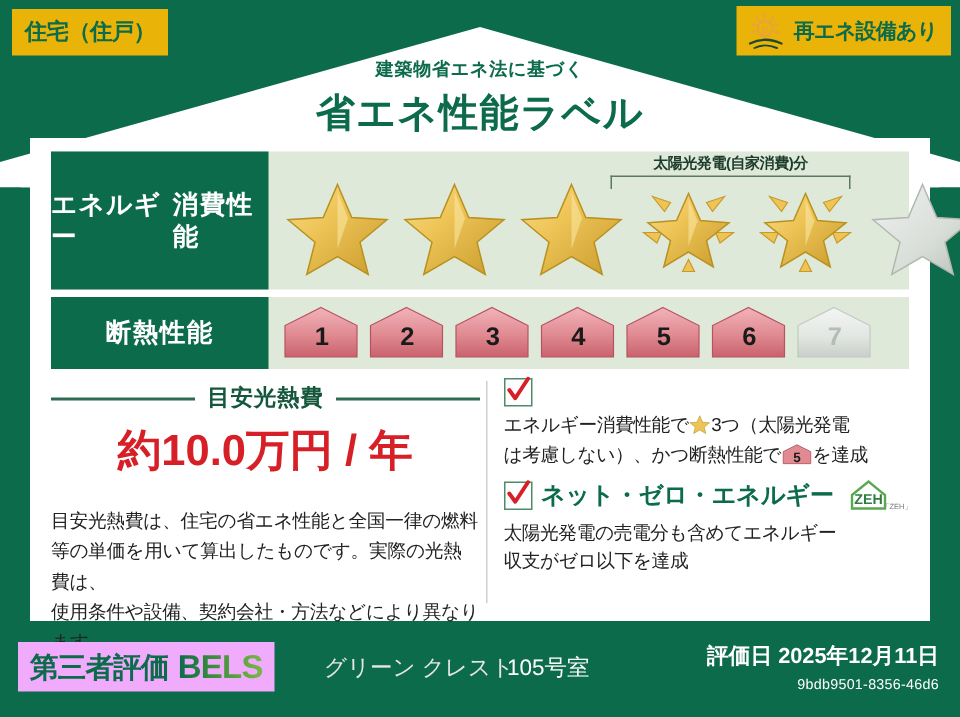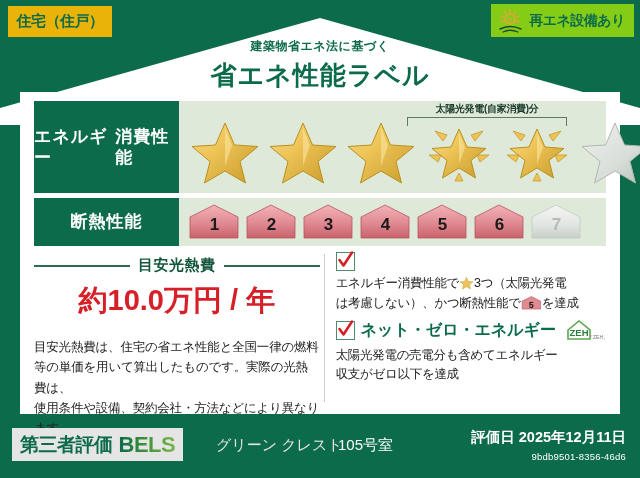--- a/index.html
+++ b/index.html
@@ -44,21 +44,21 @@
     color: #0c6b4b;
     letter-spacing: -0.5px;
     z-index: 6;
   }
 
   
   .tag-renew {
     position: absolute;
     right: 6px; top: 4px;
     height: 33px;
-    background: #84cc16;
+    background: #eab308;
     display: flex;
     align-items: center;
     padding: 0 9px 0 5px;
     z-index: 6;
   }
   .tag-renew .sun-icon { width: 30px; height: 26px; flex: 0 0 auto; }
   .tag-renew .renew-text {
     font-size: 14px;
     font-weight: bold;
     color: #0c6b4b;
@@ -262,21 +262,21 @@
   .footer {
     position: absolute;
     left: 0; bottom: 0;
     width: 640px; height: 64px;
     z-index: 5;
   }
   .bels-box {
     position: absolute;
     left: 12px; top: 14px;
     height: 33px;
-    background: #e5e5e5;
+    background: #f0abfc;
     display: flex;
     align-items: center;
     padding: 0 8px;
   }
   .bels-jp {
     font-size: 19px;
     font-weight: bold;
     color: #0c6b4b;
     letter-spacing: -0.5px;
   }

